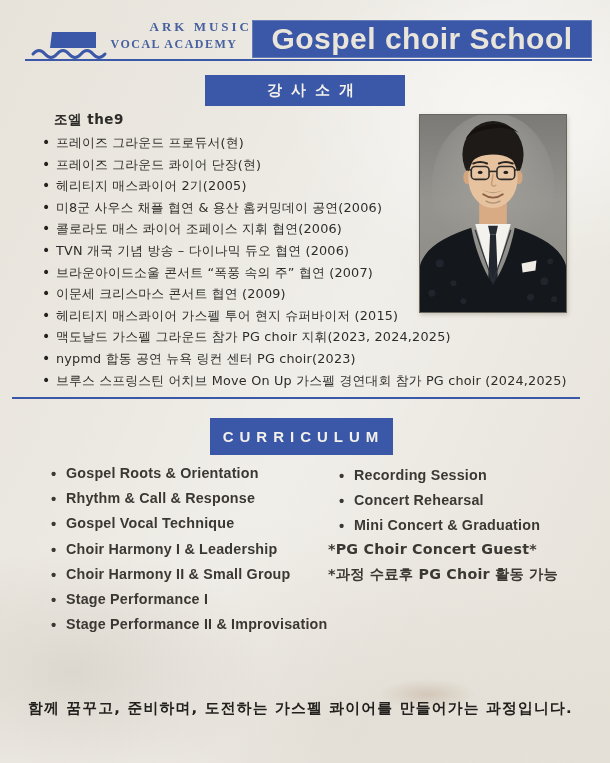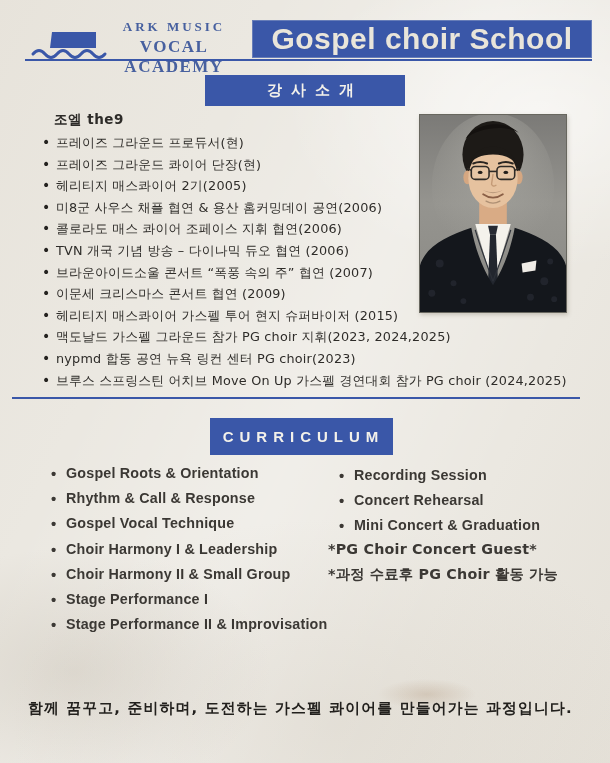--- a/index.html
+++ b/index.html
@@ -11,22 +11,22 @@
       radial-gradient(ellipse 320px 200px at 12% 88%, rgba(178,168,152,0.28), transparent 62%),
       radial-gradient(ellipse 420px 260px at 88% 15%, rgba(255,255,255,0.55), transparent 60%),
       radial-gradient(ellipse 70px 22px at 70% 91%, rgba(165,135,105,0.28), transparent 70%),
       radial-gradient(ellipse 500px 320px at 55% 95%, rgba(192,182,166,0.20), transparent 65%),
       linear-gradient(115deg, rgba(208,198,182,0.14) 0%, transparent 28%, rgba(255,255,255,0.28) 52%, transparent 74%, rgba(198,188,172,0.16) 100%);
   }
   
   .boat{ position:absolute; left:30px; top:24px; }
   .logo-text{ position:absolute; left:96px; top:19px; width:156px; text-align:center;
     color:#47609f; font-family:"Liberation Serif", serif; font-weight:600; }
-  .logo-line1{ font-size:13px; letter-spacing:3px; }
-  .logo-line2{ font-size:17px; letter-spacing:1.5px; margin-top:2px; }
+  .logo-line1{ font-size:13px; letter-spacing:3px;text-align:right; }
+  .logo-line2{ font-size:12px; letter-spacing:1.5px; margin-top:2px; }
   .title-banner{ position:absolute; left:252px; top:20px; width:340px; height:38px;
     background:#3a57a8; display:flex; align-items:center; justify-content:center;
     box-shadow:inset 0 0 0 1px rgba(240,238,230,0.25); }
   .title-banner span{ font-size:30px; font-weight:800; letter-spacing:0.5px; color:#e9e5da;
     white-space:nowrap; }
   .header-underline{ position:absolute; left:25px; top:59px; width:567px; height:2px; background:#3a57a8; }
   
   .badge{ position:absolute; background:#3a57a8; color:#f3f1ea; display:flex;
     align-items:center; justify-content:center; }
   .badge-instructor{ left:205px; top:75px; width:200px; height:31px;

